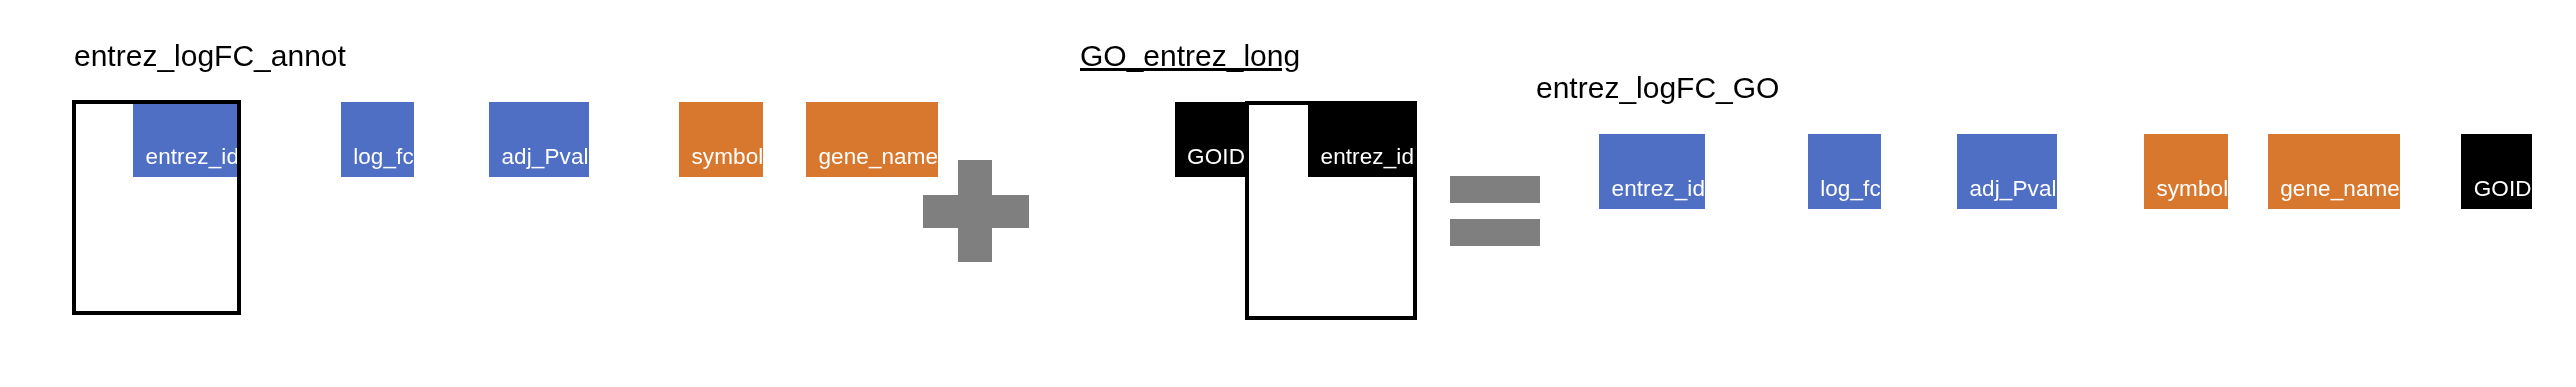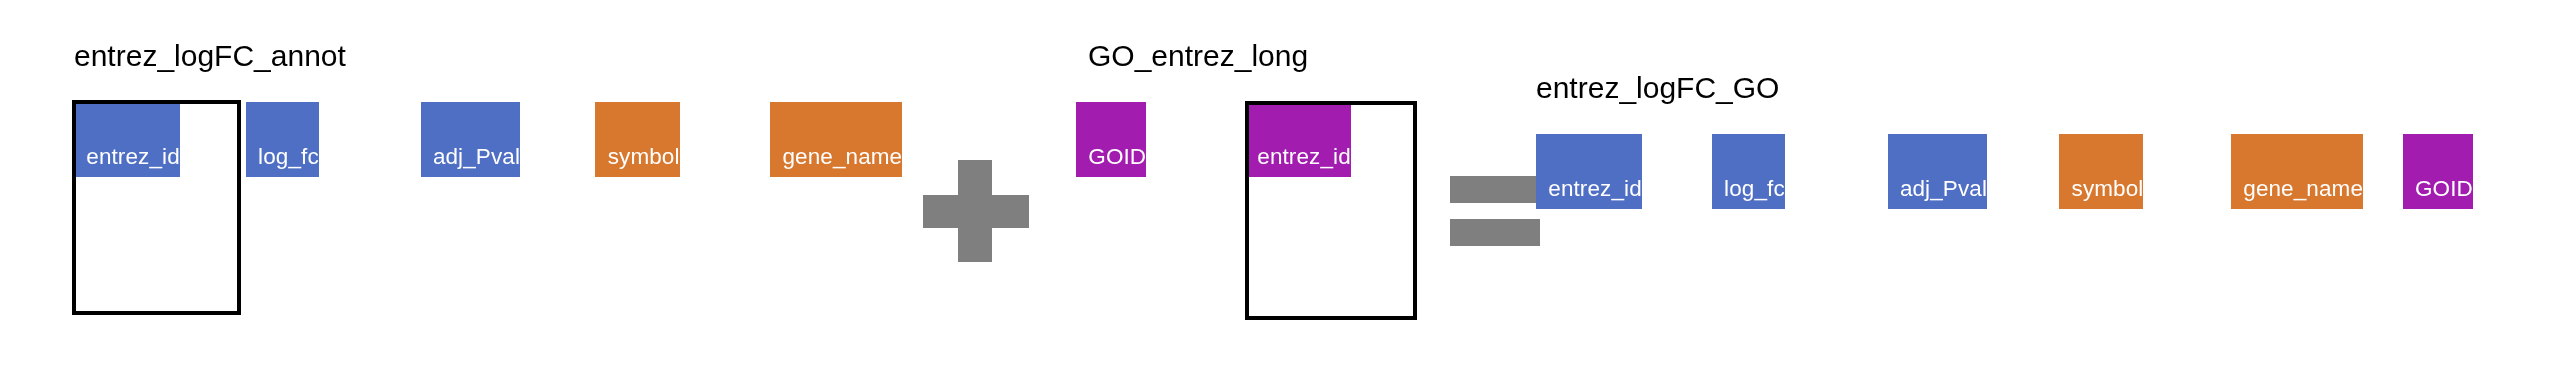--- a/index.html
+++ b/index.html
@@ -36,20 +36,21 @@
     line-height: 1;
   }
   .grid {
     position: absolute;
     display: flex;
     align-items: flex-start;
   }
 
   .col {
     display: flex;
+    flex-direction: column;
     align-items: flex-end;
   }
 
   .cell {
     box-sizing: border-box;
     display: flex;
     align-items: flex-end;
   }
 
   .cell.head {
@@ -62,21 +63,21 @@
 
   
   .blue  .head { background: #4f6fc4; }
   .blue  .r1   { background: #ced4e9; }
   .blue  .r2   { background: #e7e9f5; }
 
   .orange .head { background: #d8782f; }
   .orange .r1   { background: #f0d9cd; }
   .orange .r2   { background: #f8ece5; }
 
-  .green .head { background: #a21caf; }
+  .green .head { background: #000000; }
   .green .r1   { background: #9dc077; }
   .green .r2   { background: #b0cd8e; }
 
   
   .gap-col { width: 6.8px; }
   .gap-row { height: 5.5px; background: #ffffff; }
 
   
   .outline {
     position: absolute;
@@ -155,21 +156,21 @@
     <div class="outline" style="left:-2px; top:59px; width:169px; height:215px;"></div>
   </div>
 
   <div class="plus" style="left:923px; top:160px; width:106px; height:102px;">
     <div class="bar-v" style="left:35px; top:0px; width:34px; height:102px;"></div>
     <div class="bar-h" style="left:0px; top:35px; width:106px; height:33px;"></div>
   </div>
 
   <div class="table-group" style="left:1076px; top:41px; width:354px; height:273px;">
 
-    <div class="table-title" style="left:12px; top:0px;">GO_entrez_long</div>
+    <div class="table-title" style="left:4px; top:0px;text-decoration:underline;">GO_entrez_long</div>
 
     <div class="grid green-grid" style="left:0px; top:61px;">
 
       <div class="col green" style="width:169px;">
         <div class="cell head bold" style="height:75px;">GOID</div>
         <div class="gap-row" style="height:2.7px;"></div>
         <div class="cell r1" style="height:66px;"></div>
         <div class="cell r2" style="height:66px;"></div>
       </div>
 

